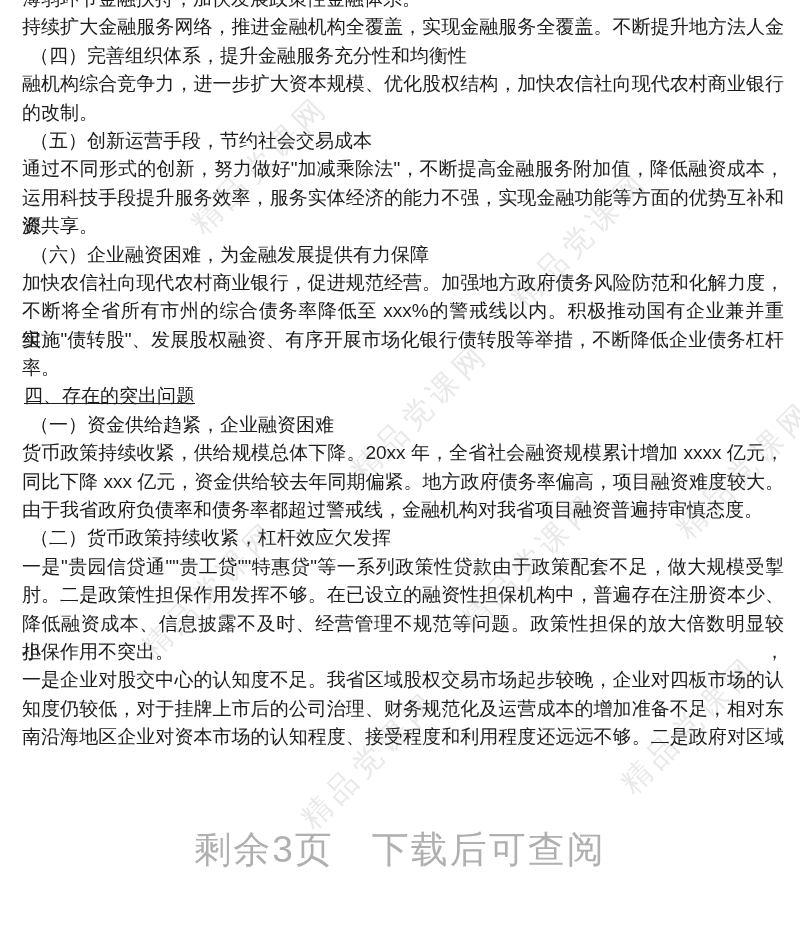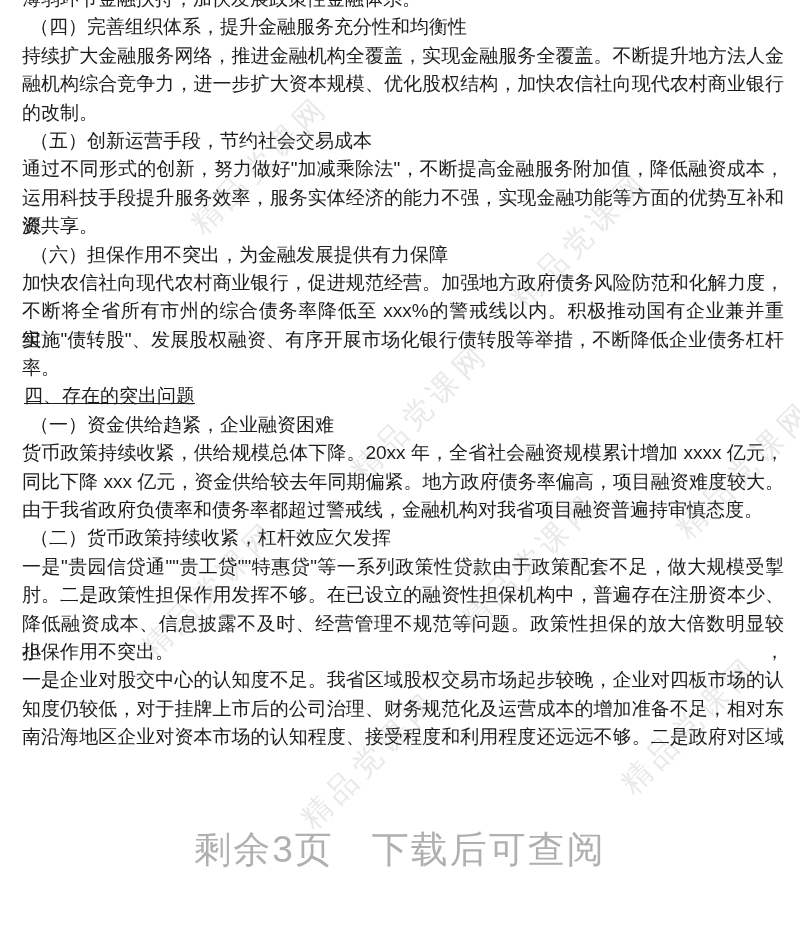--- a/index.html
+++ b/index.html
@@ -83,29 +83,29 @@
       <span class="wm" style="left: 580px; top: 240px; color: rgb(233, 233, 233);">精品党课网</span>
       <span class="wm" style="left: 420px; top: 412px; color: rgb(233, 233, 233);">精品党课网</span>
       <span class="wm" style="left: 745px; top: 470px; color: rgb(233, 233, 233);">精品党课网</span>
       <span class="wm" style="left: 530px; top: 562px; color: rgb(233, 233, 233);">精品党课网</span>
       <span class="wm" style="left: 210px; top: 590px; color: rgb(233, 233, 233);">精品党课网</span>
       <span class="wm" style="left: 370px; top: 760px; color: rgb(233, 233, 233);">精品党课网</span>
       <span class="wm" style="left: 690px; top: 725px; color: rgb(233, 233, 233);">精品党课网</span>
     </div>
   <div class="doc" style="color: rgb(29, 29, 29);">
       <div class="line end">薄弱环节金融扶持，加快发展政策性金融体系。</div>
+      <div class="line fill">持续扩大金融服务网络，推进金融机构全覆盖，实现金融服务全覆盖。不断提升地方法人金</div>
       <div class="line heading">（四）完善组织体系，提升金融服务充分性和均衡性</div>
-      <div class="line fill">持续扩大金融服务网络，推进金融机构全覆盖，实现金融服务全覆盖。不断提升地方法人金</div>
       <div class="line fill">融机构综合竞争力，进一步扩大资本规模、优化股权结构，加快农信社向现代农村商业银行</div>
       <div class="line end">的改制。</div>
       <div class="line heading">（五）创新运营手段，节约社会交易成本</div>
       <div class="line fill">通过不同形式的创新，努力做好"加减乘除法"，不断提高金融服务附加值，降低融资成本，</div>
       <div class="line fill">运用科技手段提升服务效率，服务实体经济的能力不强，实现金融功能等方面的优势互补和资</div>
       <div class="line end">源共享。</div>
-      <div class="line heading">（六）担保作用不突出，为金融发展提供有力保障</div>
+      <div class="line heading">（六）企业融资困难，为金融发展提供有力保障</div>
       <div class="line fill">加快农信社向现代农村商业银行，促进规范经营。加强地方政府债务风险防范和化解力度，</div>
       <div class="line fill">不断将全省所有市州的综合债务率降低至 xxx%的警戒线以内。积极推动国有企业兼并重组、</div>
       <div class="line fill">实施"债转股"、发展股权融资、有序开展市场化银行债转股等举措，不断降低企业债务杠杆</div>
       <div class="line end">率。</div>
       <div class="line section">四、存在的突出问题</div>
       <div class="line heading">（一）资金供给趋紧，企业融资困难</div>
       <div class="line fill">货币政策持续收紧，供给规模总体下降。20xx 年，全省社会融资规模累计增加 xxxx 亿元，</div>
       <div class="line fill">同比下降 xxx 亿元，资金供给较去年同期偏紧。地方政府债务率偏高，项目融资难度较大。</div>
       <div class="line end">由于我省政府负债率和债务率都超过警戒线，金融机构对我省项目融资普遍持审慎态度。</div>
       <div class="line heading">（二）货币政策持续收紧，杠杆效应欠发挥</div>

